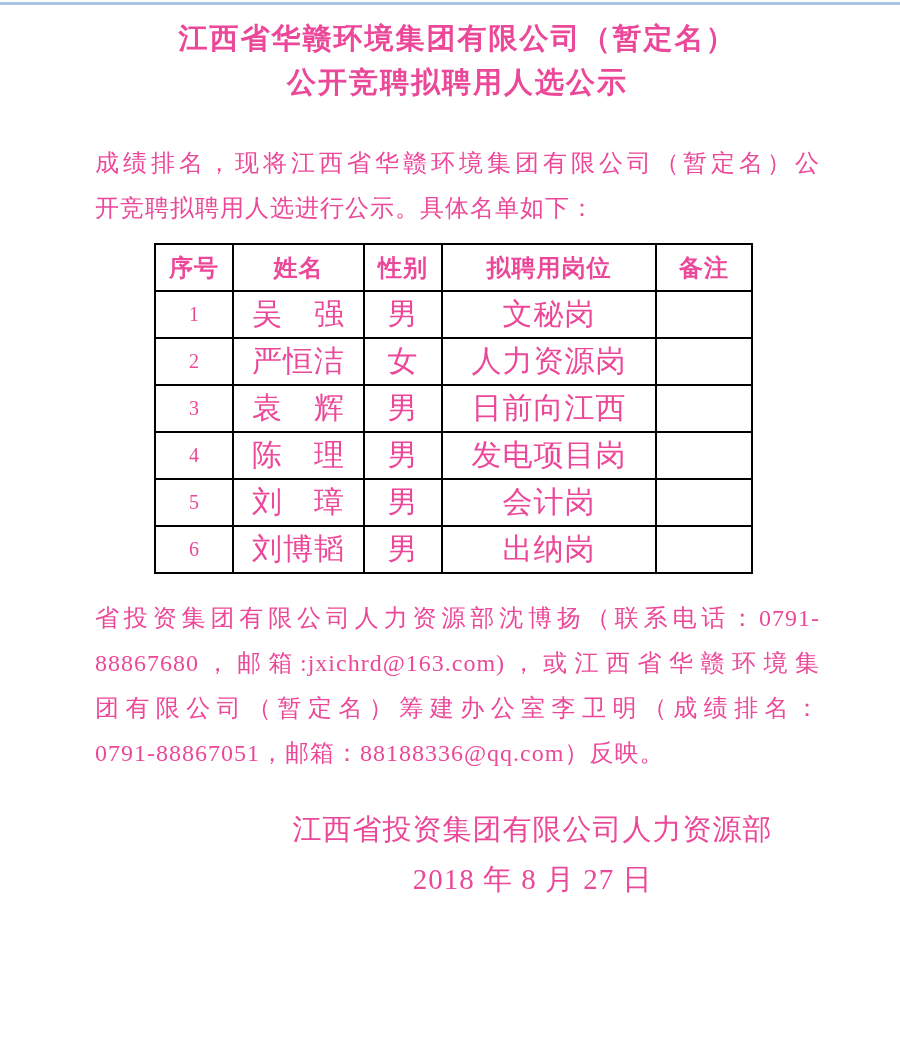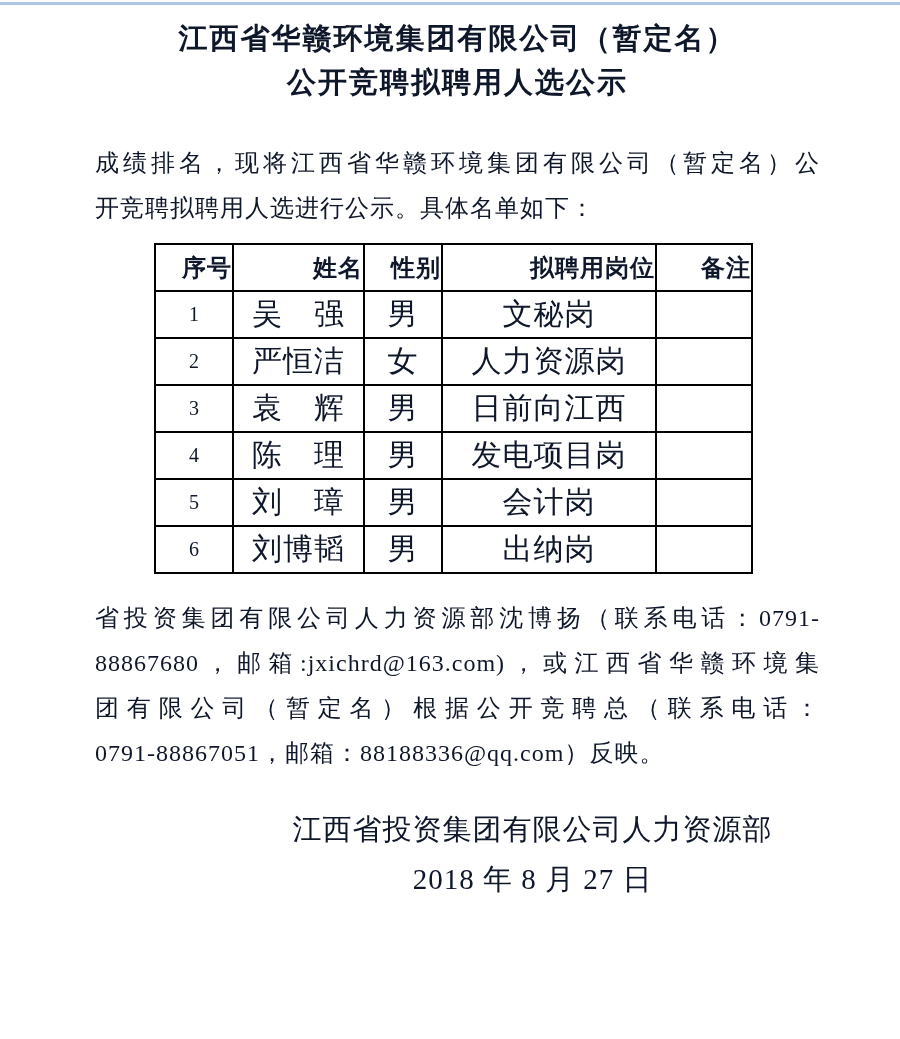--- a/index.html
+++ b/index.html
@@ -2,21 +2,21 @@
 <html><head>
 <meta charset="utf-8">
 <style>
   html, body { margin: 0; padding: 0; background: #ffffff; }
   .page {
     width: 900px;
     height: 1039px;
     position: relative;
     overflow: hidden;
     background: #ffffff;
-    color: #0f172a;
+    color: #ec4899;
     font-family: "Liberation Serif", "DejaVu Serif", serif;
   }
   .top-line {
     position: absolute;
     top: 2px;
     left: 0;
     width: 100%;
     height: 3px;
   }
   .content { padding: 0 80px 0 95px; }
@@ -46,21 +46,21 @@
   table.roster th, table.roster td {
     border: 2px solid #000000;
     text-align: center;
     vertical-align: middle;
     padding: 0;
     height: 45px;
     font-size: 30px;
     letter-spacing: 1px;
     overflow: hidden;
   }
-  table.roster th { font-weight: bold; font-size: 24px; text-align: right; }
+  table.roster th { font-weight: bold; font-size: 24px; }
   table.roster td.seq { font-size: 20px; letter-spacing: 0; }
   .signature {
     margin: 28px 0 0 150px;
     width: 575px;
     text-align: center;
     font-size: 29px;
     line-height: 50px;
     letter-spacing: 1px;
   }
 </style>
@@ -140,21 +140,21 @@
             <td>男</td>
             <td>出纳岗</td>
             <td></td>
           </tr>
         </tbody>
     </table>
 
     <div class="para contact-para" id="contact-para">
         <div class="line">省投资集团有限公司人力资源部沈博扬（联系电话：0791-</div>
         <div class="line">88867680，邮箱:jxichrd@163.com)，或江西省华赣环境集</div>
-        <div class="line">团有限公司（暂定名）根据公开竞聘总（联系电话：</div>
+        <div class="line">团有限公司（暂定名）筹建办公室李卫明（成绩排名：</div>
         <div class="line noj">0791-88867051，邮箱：88188336@qq.com）反映。</div>
       </div>
 
     <div class="signature">
       <div>江西省投资集团有限公司人力资源部</div>
       <div>2018 年 8 月 27 日</div>
     </div>
 
   </div>
 </div>

